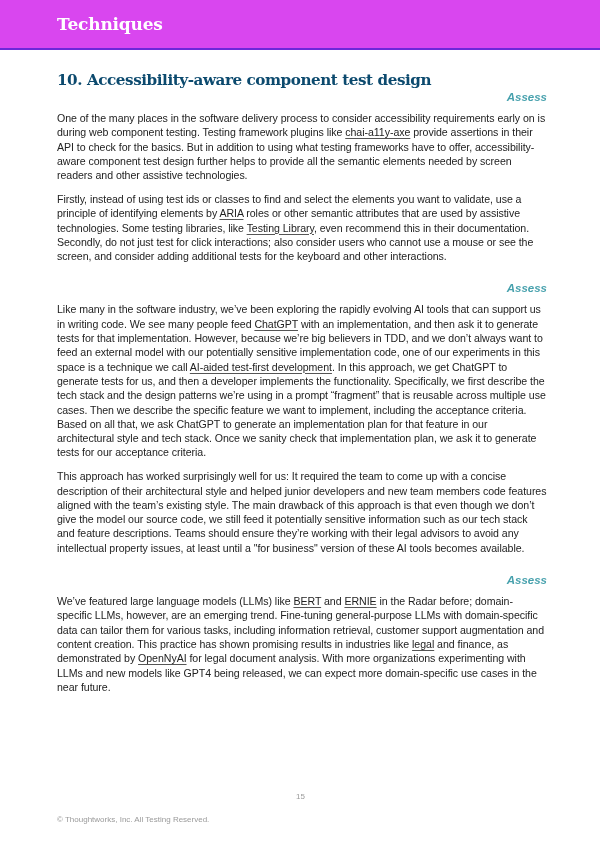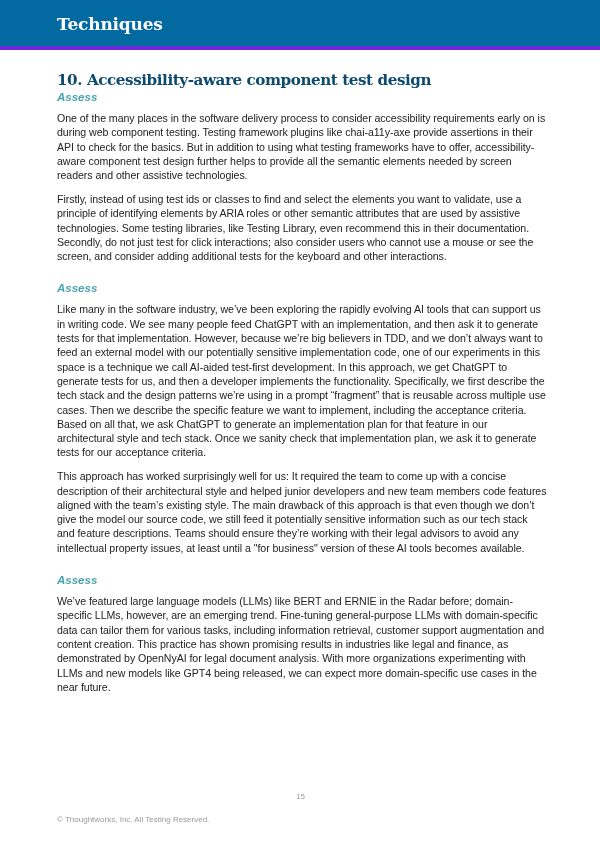--- a/index.html
+++ b/index.html
@@ -1,47 +1,47 @@
 <!DOCTYPE html>
 <html><head>
   <meta charset="utf-8">
   <style>
     * { margin: 0; padding: 0; box-sizing: border-box; }
     html, body { width: 600px; height: 848px; background: #ffffff; overflow: hidden; }
     body { position: relative; font-family: "Liberation Sans", sans-serif; color: #1f1f1f; }
 
     .header-band {
       position: absolute; left: 0; top: 0; width: 600px; height: 50px;
-      background: #0369a1;
-      border-bottom: 4px solid #6d28d9;
+      background: #d946ef;
+      border-bottom: 2px solid #6d28d9;
     }
     .header-title {
       position: absolute; left: 57px; top: 14px;
       font-family: "DejaVu Serif", serif; font-weight: bold;
       font-size: 17px; color: #ffffff; letter-spacing: -0.2px;
     }
 
     .content { position: absolute; left: 57px; top: 70px; width: 490px; }
 
     .section { margin-bottom: 18px; }
     .section-title {
       font-family: "DejaVu Serif", serif; font-weight: bold;
       font-size: 15.2px; line-height: 20px; color: #0c4a6e;
       letter-spacing: -0.45px;
     }
     .ring-label {
       font-family: "Liberation Sans", sans-serif; font-style: italic; font-weight: bold;
-      font-size: 11.5px; line-height: 14px; color: #47a1ad; margin-bottom: 7px;
+      font-size: 11.5px; line-height: 14px; color: #47a1ad; margin-bottom: 7px; text-align: right;
     }
     .para {
       font-size: 10.6px; line-height: 14.3px; color: #222222;
       margin-bottom: 9.5px; letter-spacing: -0.05px;
     }
     .para:last-child { margin-bottom: 0; }
-    .link { text-decoration-color: #555; text-underline-offset: 2px; text-align: center; }
+    .link { text-decoration: underline; text-decoration-color: #555; text-underline-offset: 2px; text-align: center; }
 
     .footer {
       position: absolute; left: 57px; top: 815px; width: 260px;
       font-size: 8px; color: #9a9a9a;
     }
     .page-num {
       position: absolute; left: 296px; top: 792px;
       font-size: 8px; color: #9a9a9a;
     }
   </style>

